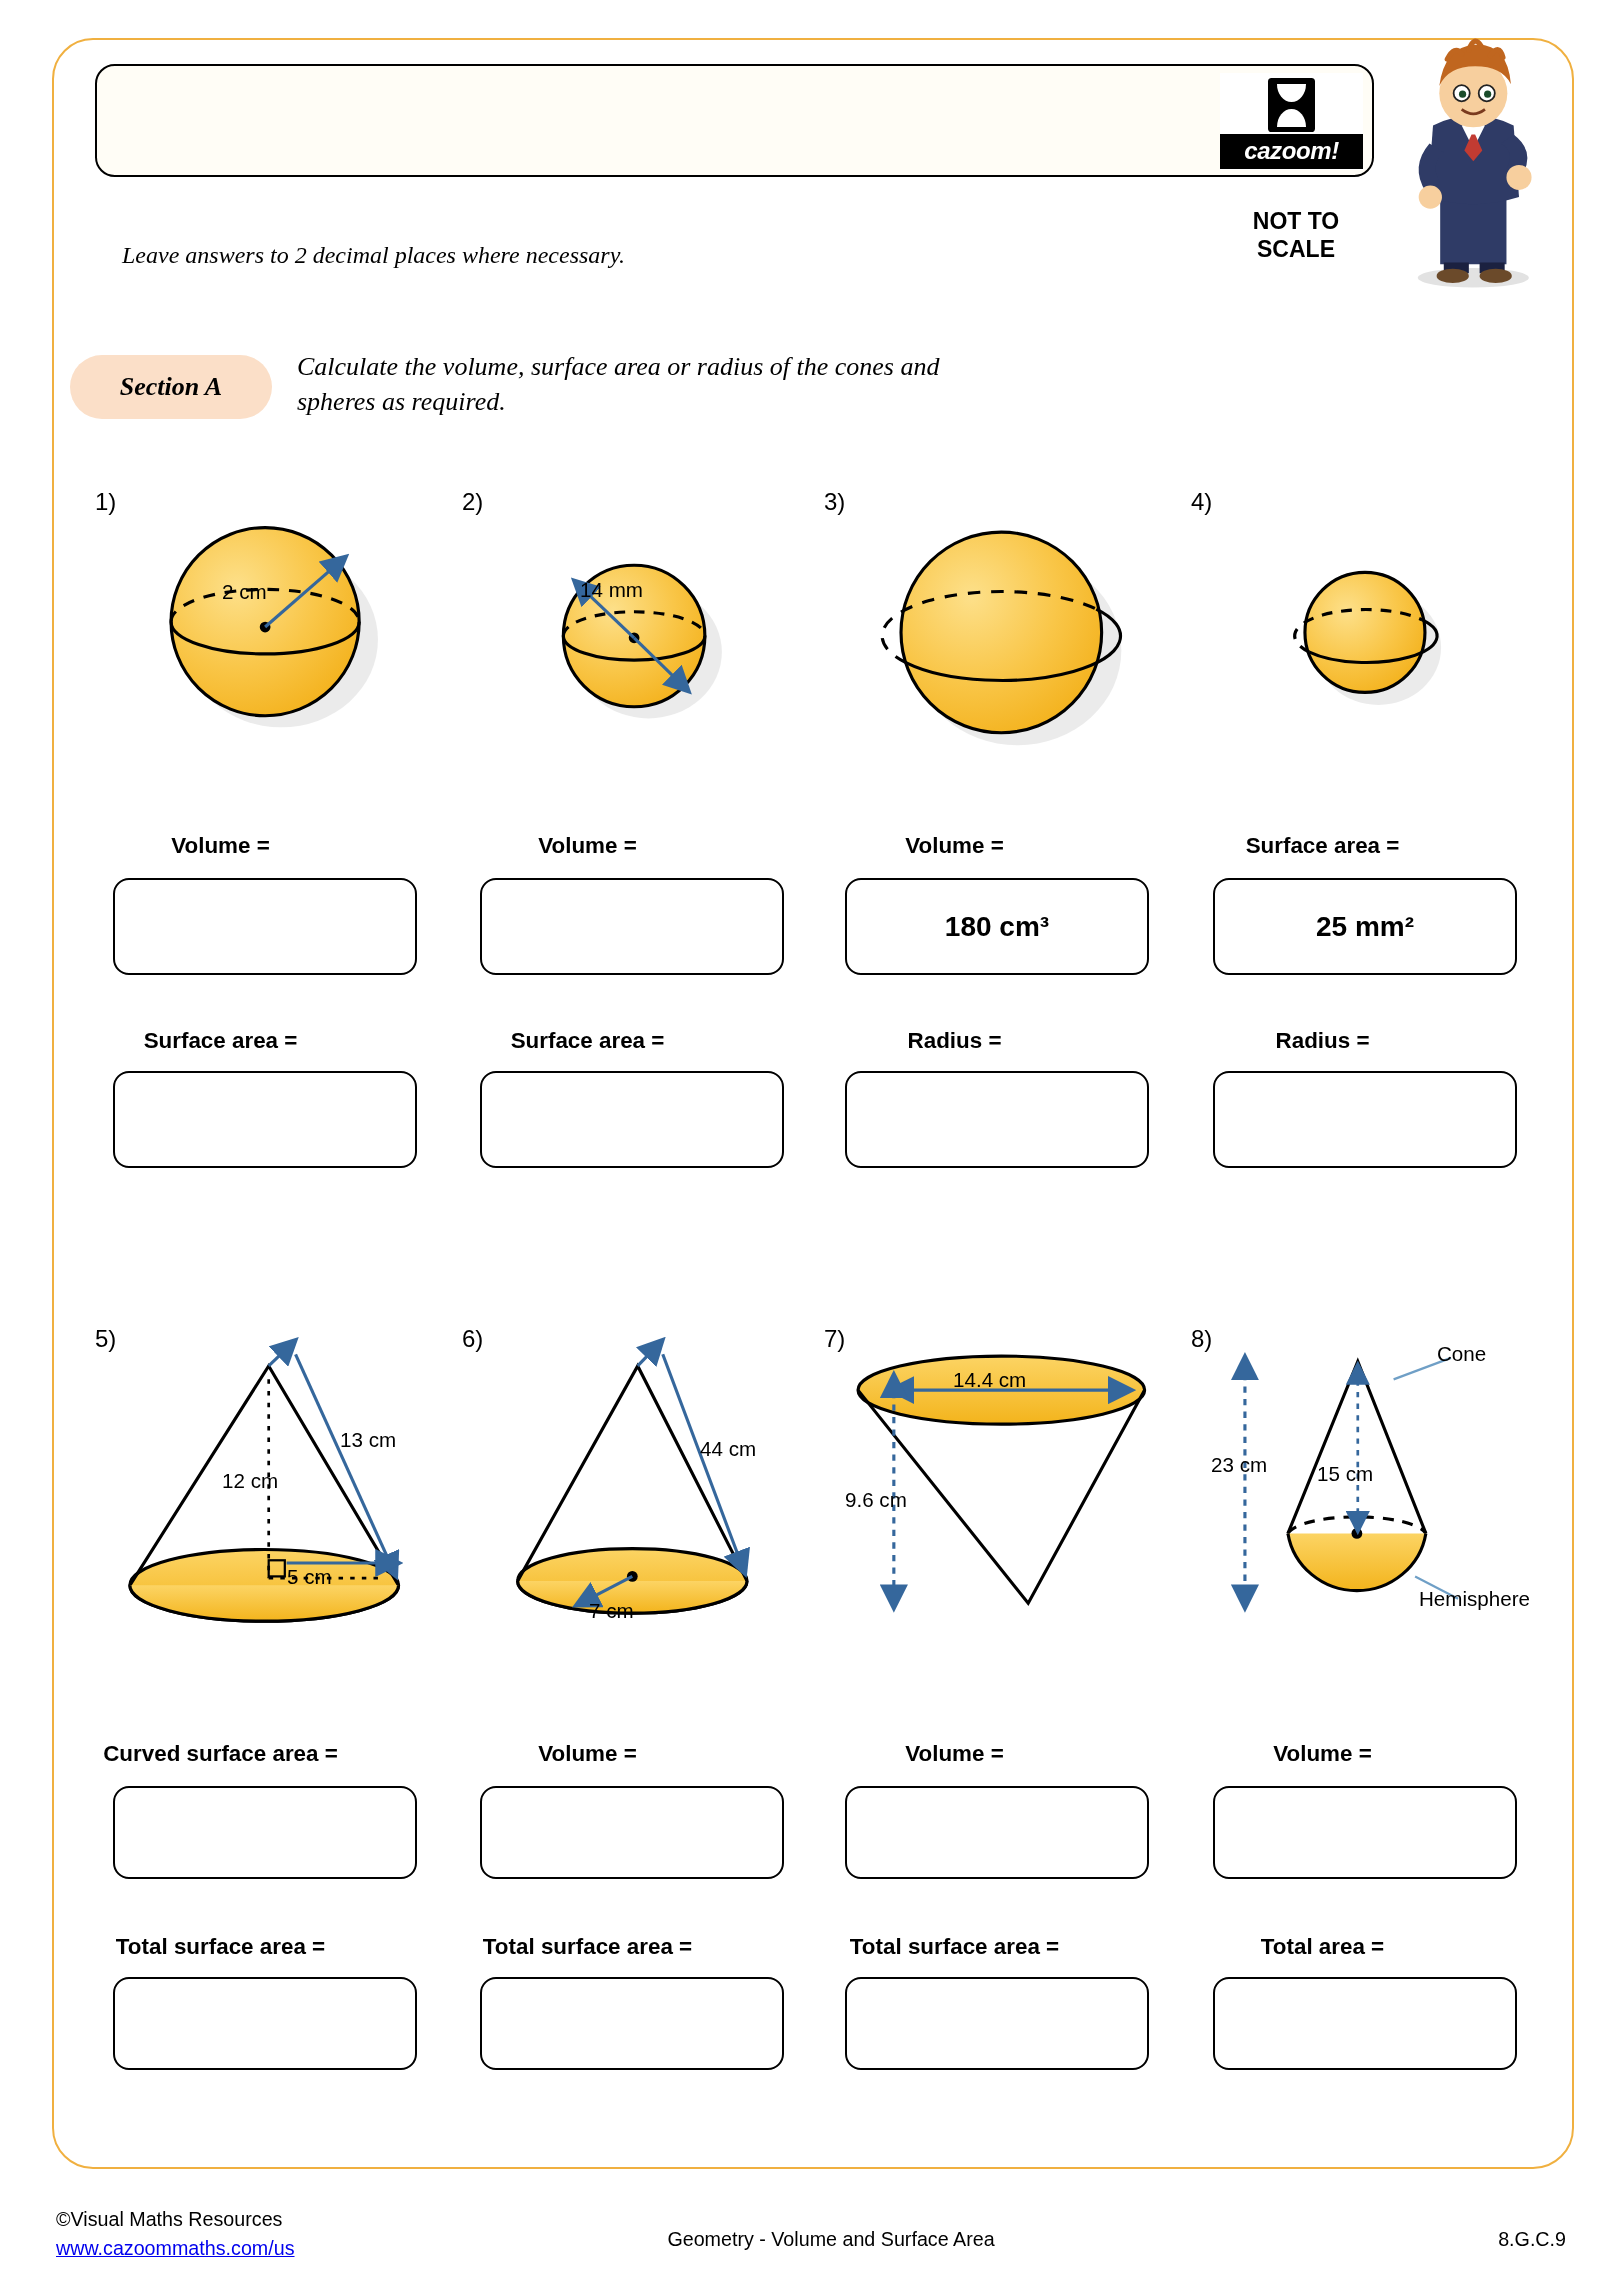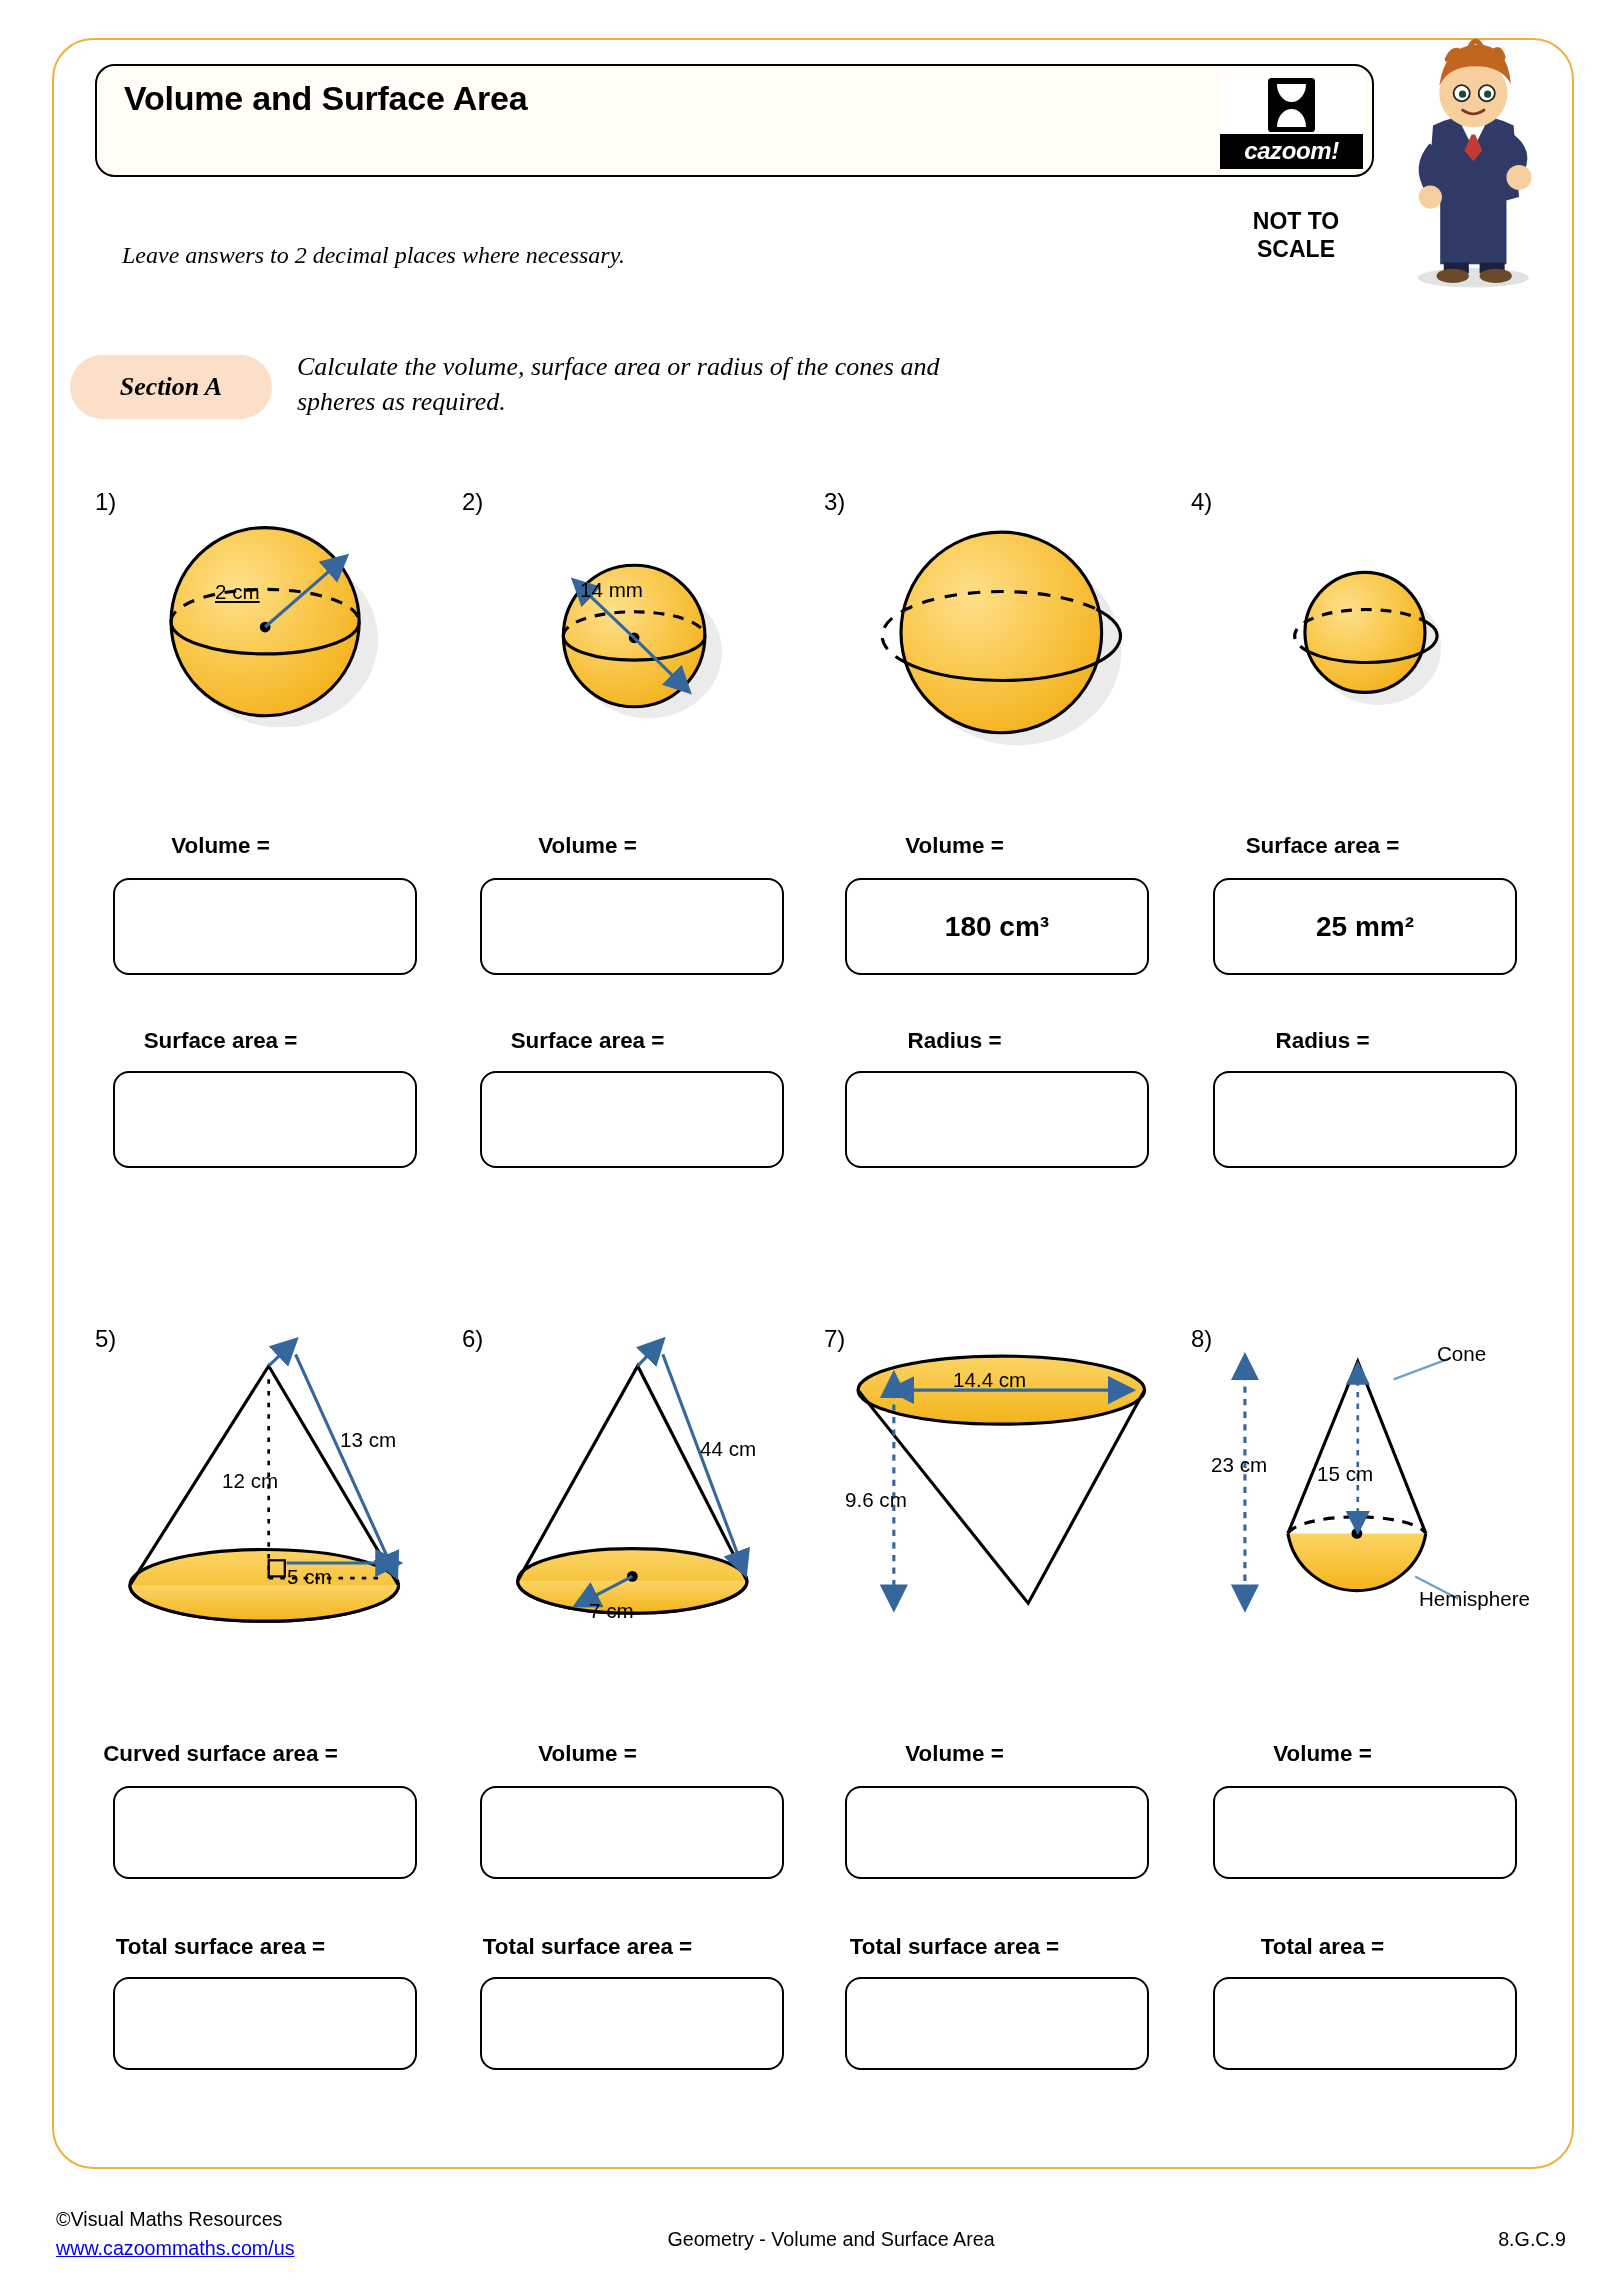--- a/index.html
+++ b/index.html
@@ -224,21 +224,20 @@
     pointer-events: none;
   }
 </style>
 </head>
 <body>
 
 <div class="sheet"></div>
 
 <div class="title-box">
   <div class="title-text">
-    <div>Volume and Surface Area</div>
   </div>
 </div>
 
 <div class="logo-box">
   <div class="logo-hour"></div>
   <div class="logo-word">cazoom!</div>
 </div>
 
 <div class="nts">
   <div>NOT TO</div>
@@ -360,21 +359,21 @@
     <circle cx="1633" cy="105" r="4" fill="#1a4c2b"></circle>
     <circle cx="1661" cy="105" r="4" fill="#1a4c2b"></circle>
     <path d="M1632,122 q13,10 26,0" stroke="#7a3a1e" stroke-width="3" fill="none"></path>
     <path d="M1690,150 q26,20 8,48 l-16,-10 q10,-18 -6,-28 Z" fill="#2f3b66"></path>
     <circle cx="1696" cy="198" r="14" fill="#f7cf9e"></circle>
     <path d="M1596,160 q-22,26 -4,54 l16,-10 q-12,-20 4,-34 Z" fill="#2f3b66"></path>
     <circle cx="1597" cy="220" r="13" fill="#f7cf9e"></circle>
   </g>
 </svg>
 
-<div class="dim" style="left:215px; top:580px;text-decoration:underline;">2 cm</div>
+<div class="dim" style="left:222px; top:580px;">2 cm</div>
 <div class="dim" style="left:580px; top:578px;">14 mm</div>
 
 <div class="dim" style="left:340px; top:1428px;">13 cm</div>
 <div class="dim" style="left:222px; top:1469px;">12 cm</div>
 <div class="dim" style="left:287px; top:1565px;">5 cm</div>
 
 <div class="dim" style="left:700px; top:1437px;">44 cm</div>
 <div class="dim" style="left:589px; top:1599px;">7 cm</div>
 
 <div class="dim" style="left:953px; top:1368px;">14.4 cm</div>

